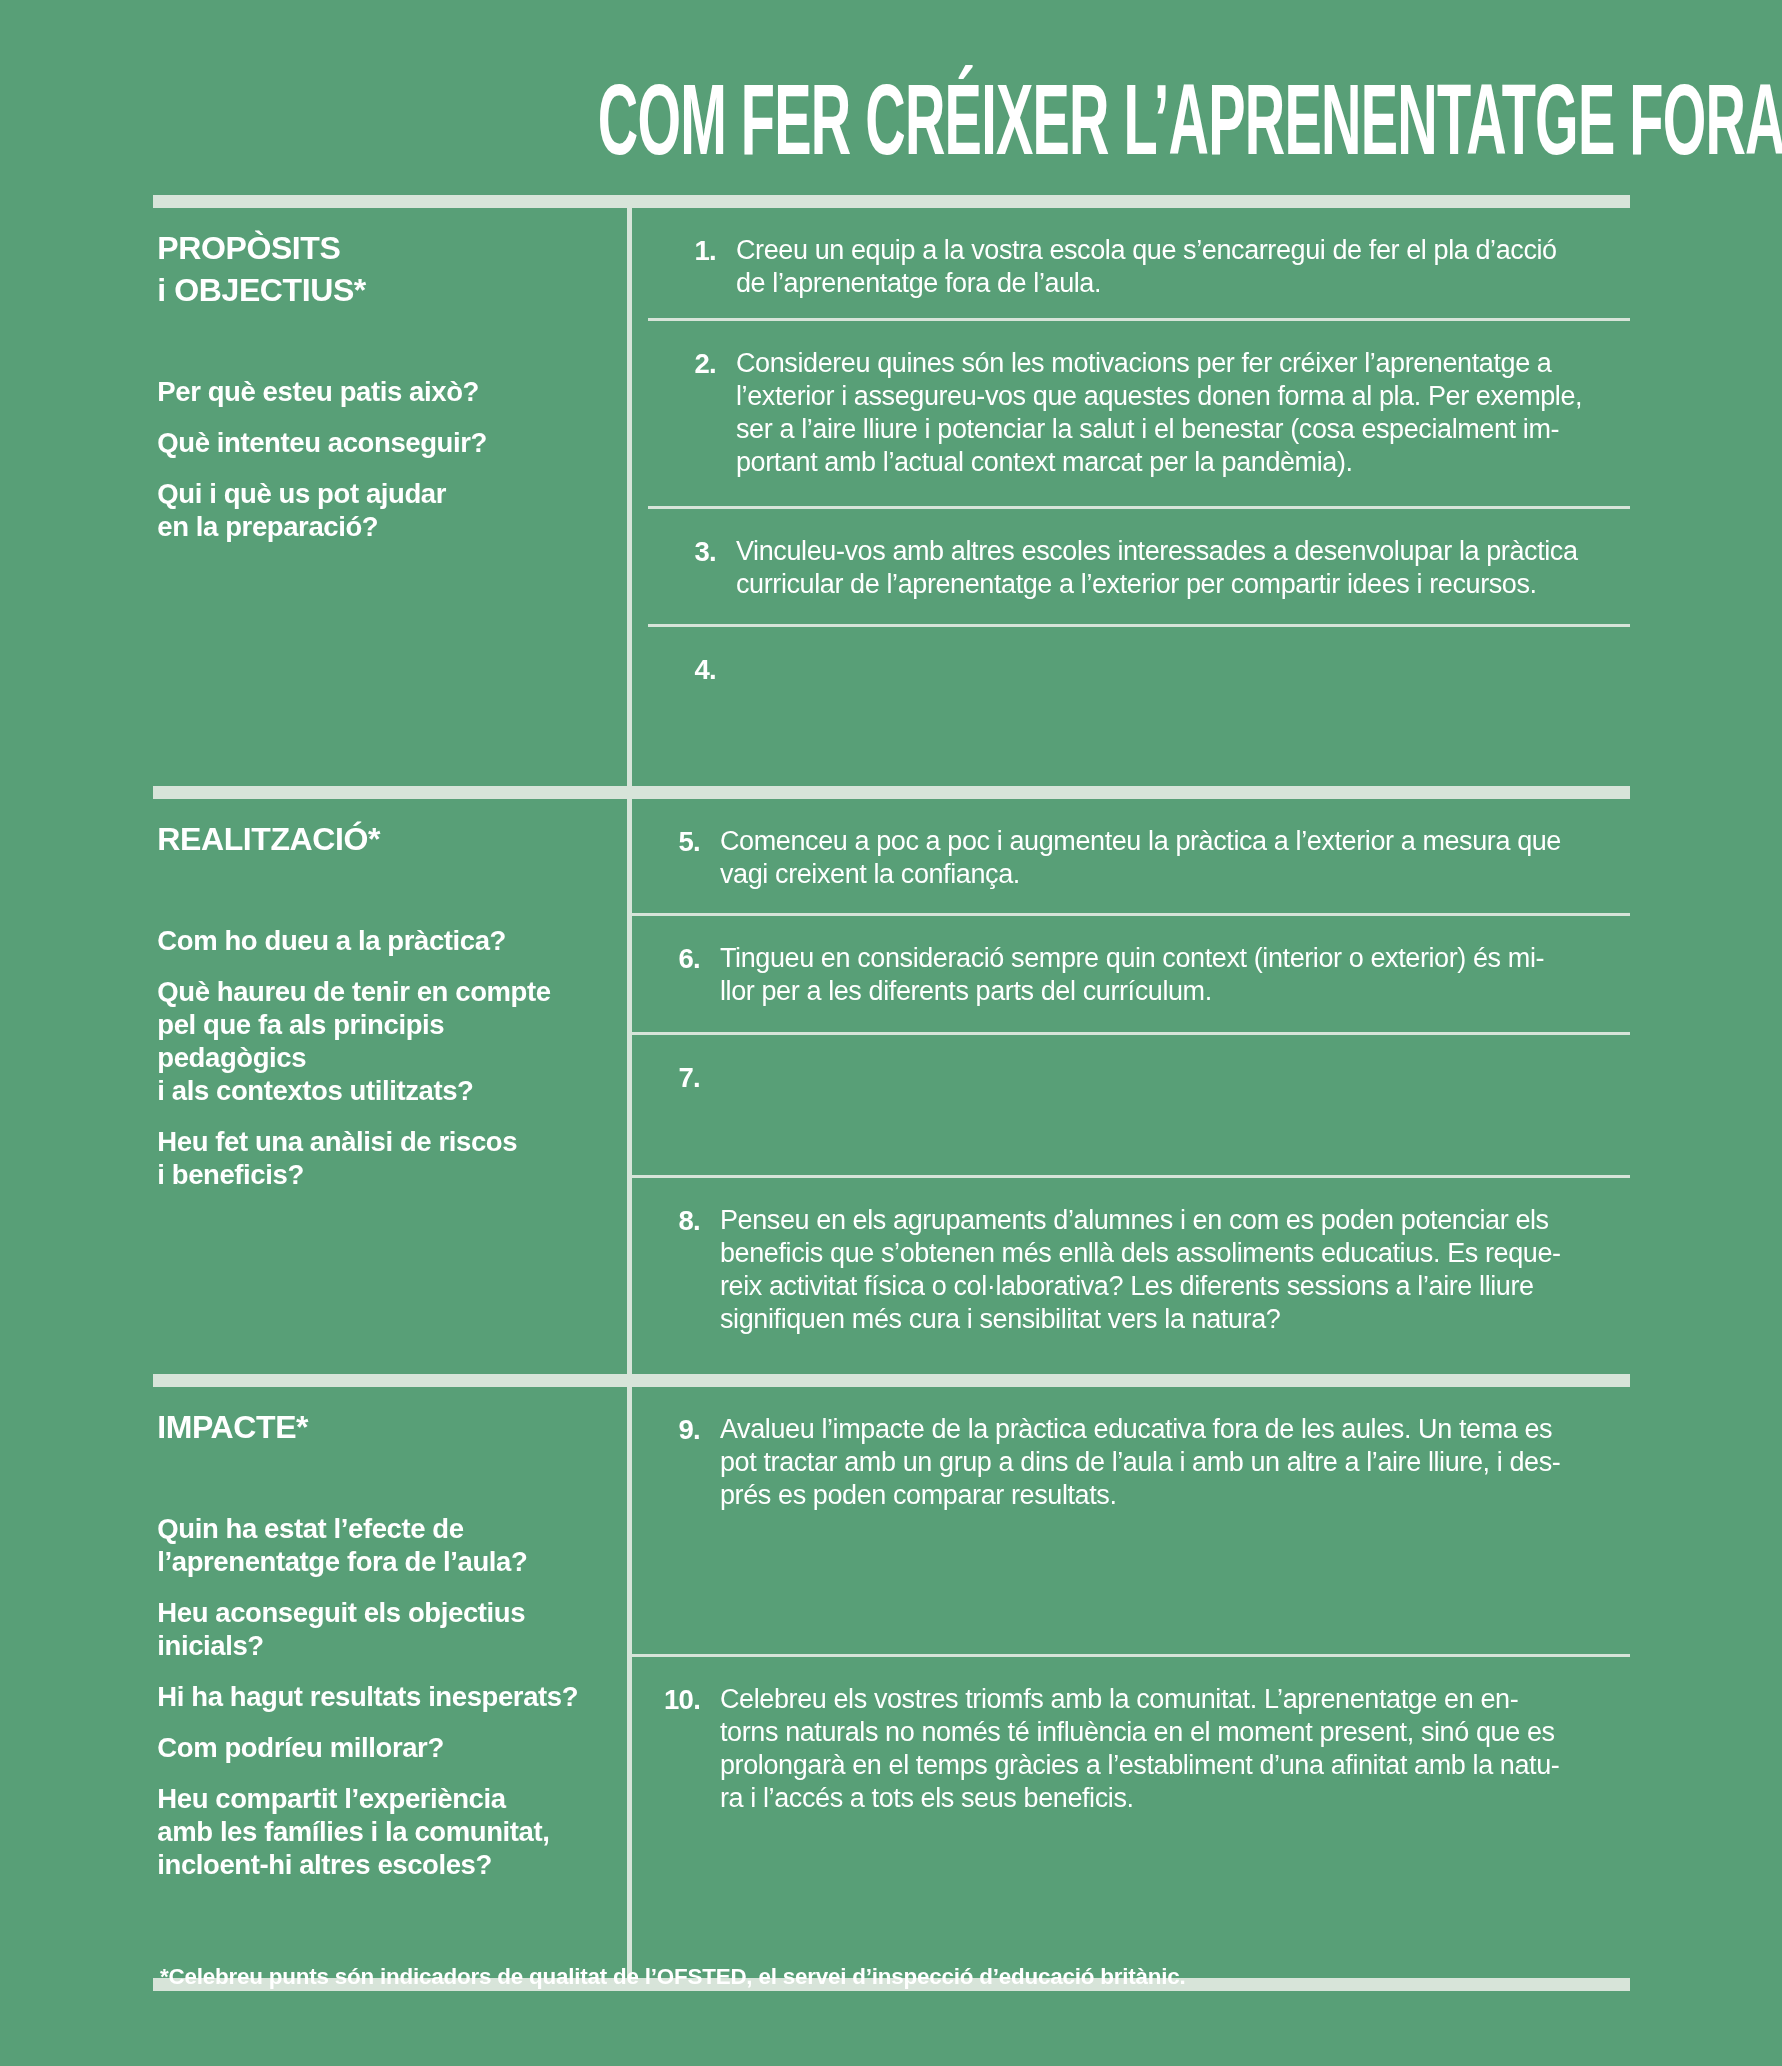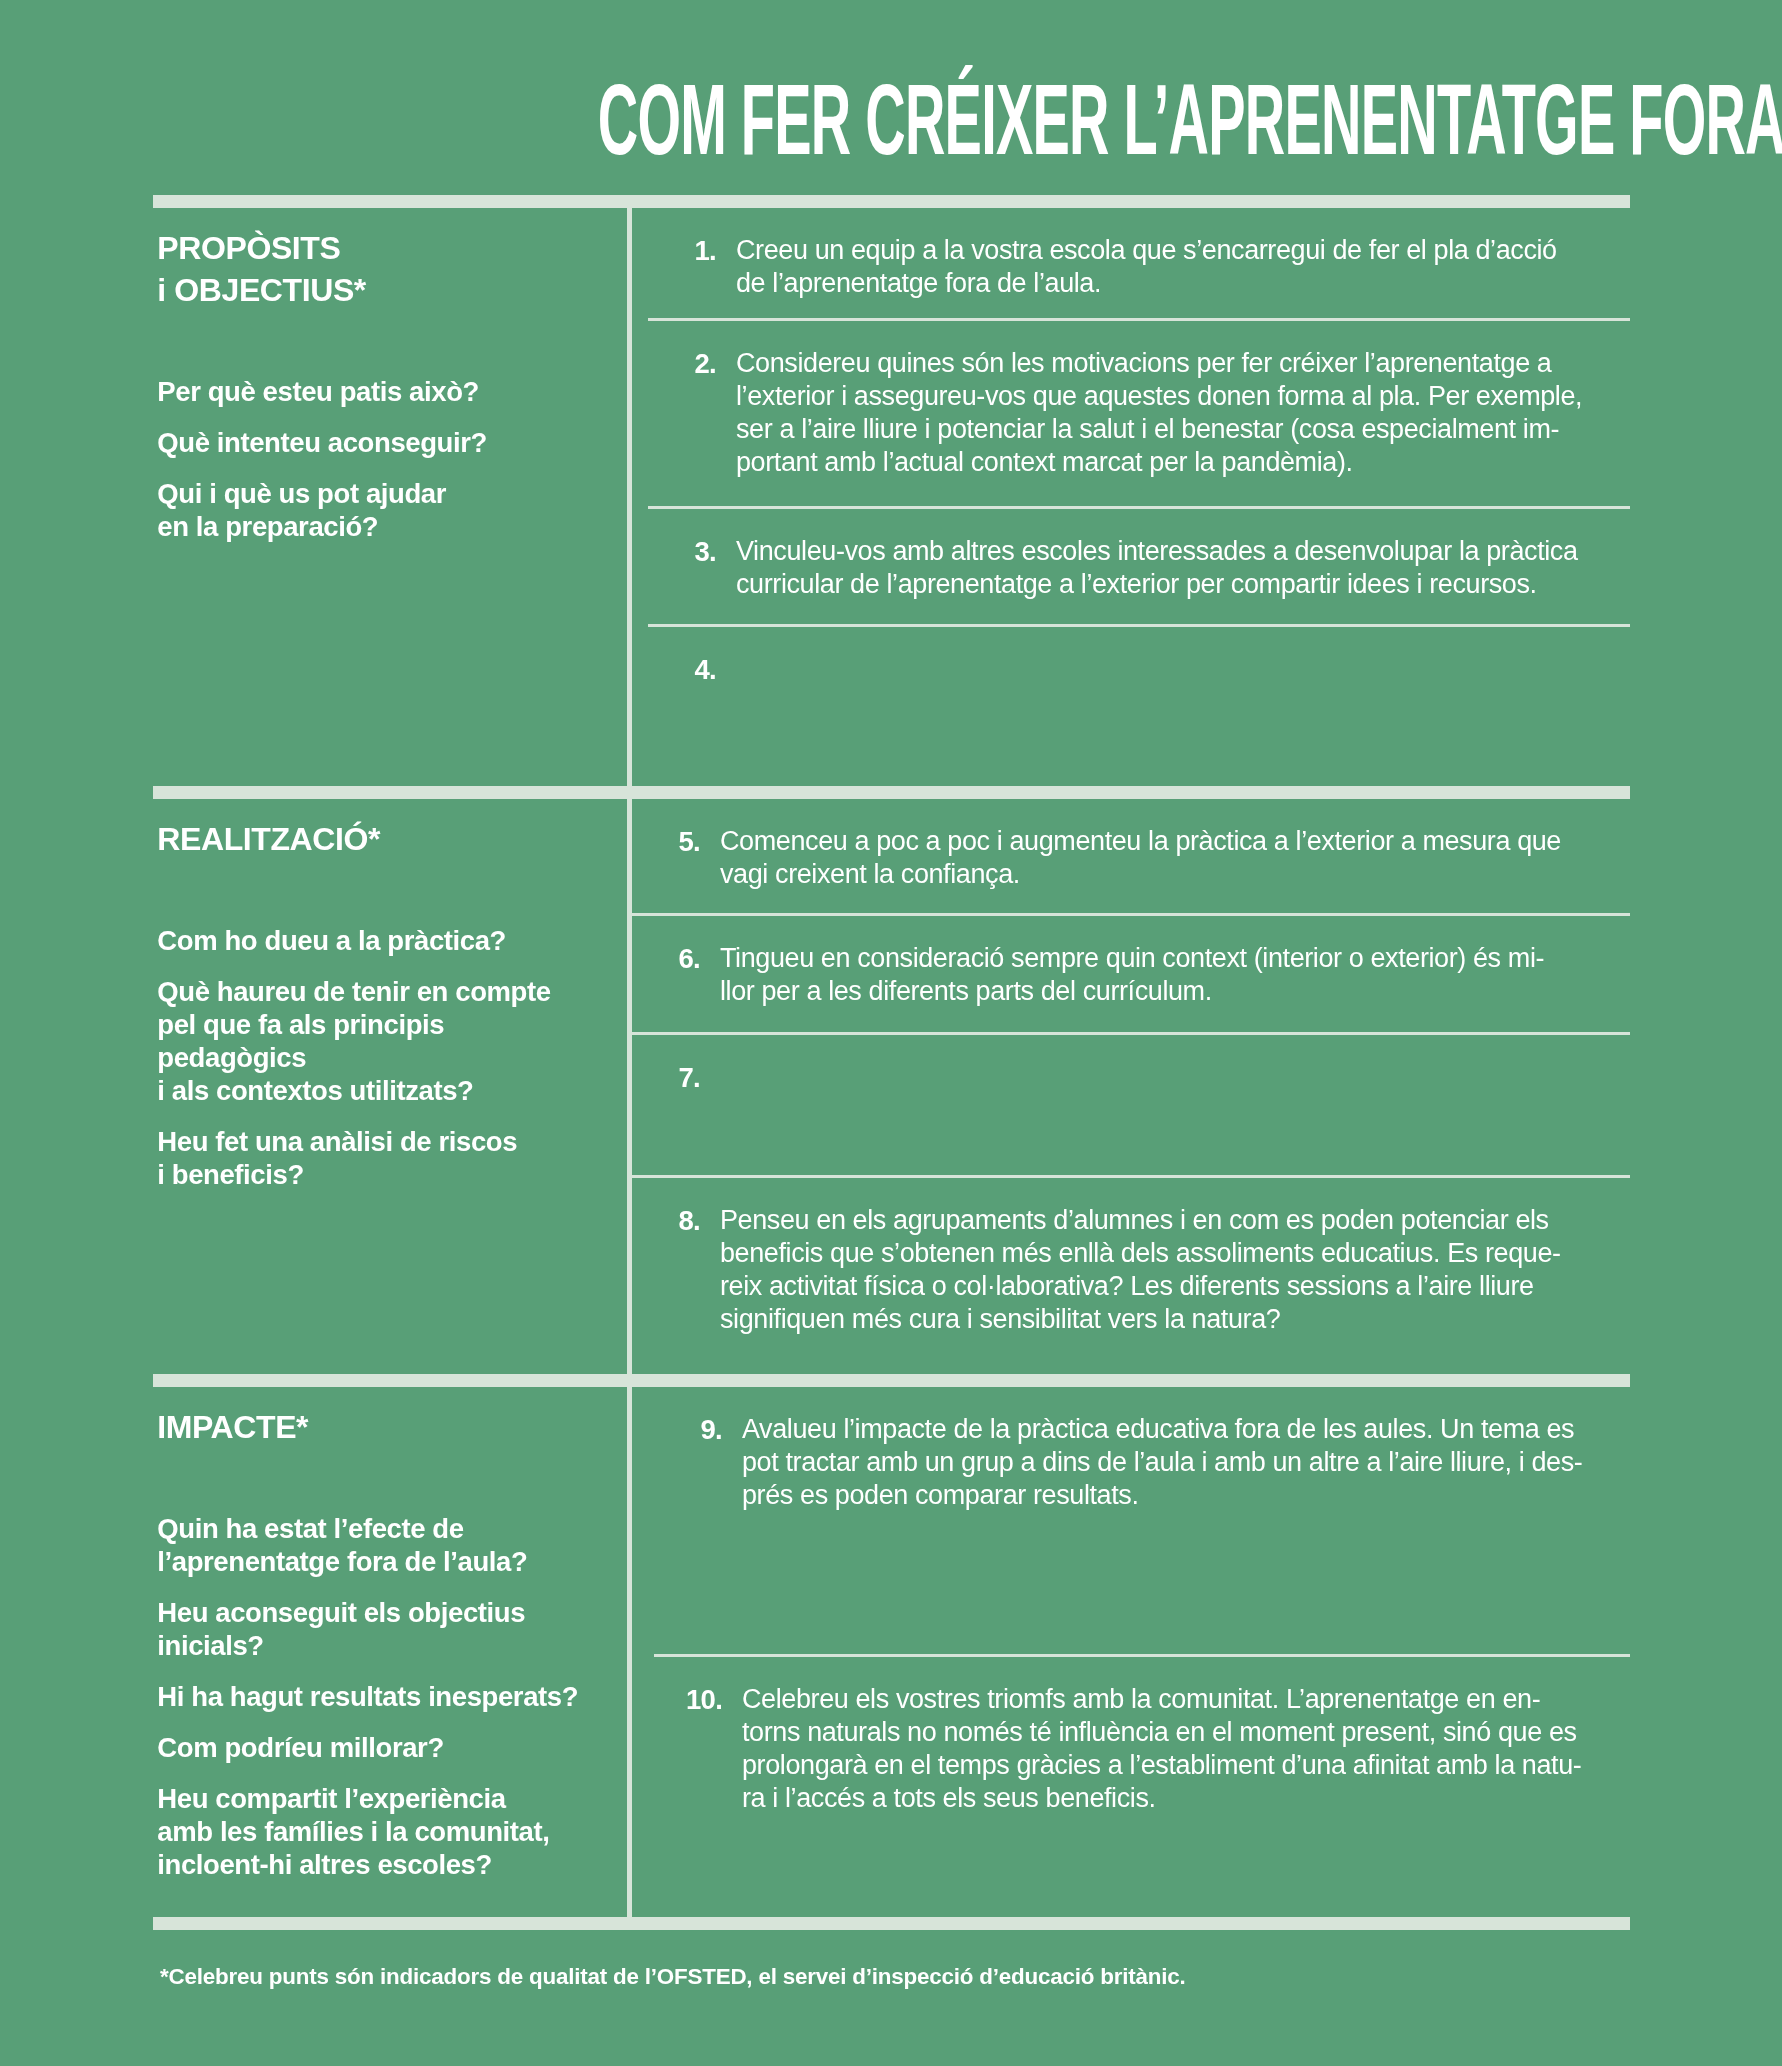--- a/index.html
+++ b/index.html
@@ -65,24 +65,24 @@
   }
   .item .txt{
     margin-left:20px;
     font-size:27px;line-height:33px;font-weight:normal;
     white-space:pre-line;letter-spacing:-0.4px;
   }
 
   
   .s1{min-height:578px;gap:16px;}
   .s2{min-height:575px;}
-  .s3{min-height:530px;gap:22px;}
+  .s3{min-height:530px;}
   .h156{height:113px;} .h260{height:188px;} .h163{height:118px;} .h220{height:159px;}
   .h162{height:117px;} .h164{height:119px;} .h198{height:143px;} .h271{height:196px;}
-  .h373{height:270px;} .h359{height:260px;}
+  .h373{height:270px;} .h359{height:321px;}
 
   
   .footnote{
     position:absolute;left:160px;top:1962px;width:1483px;
     font-size:22.4px;line-height:29px;font-weight:bold;
     letter-spacing:-0.2px;
   }
 </style>
 </head>
 <body>

